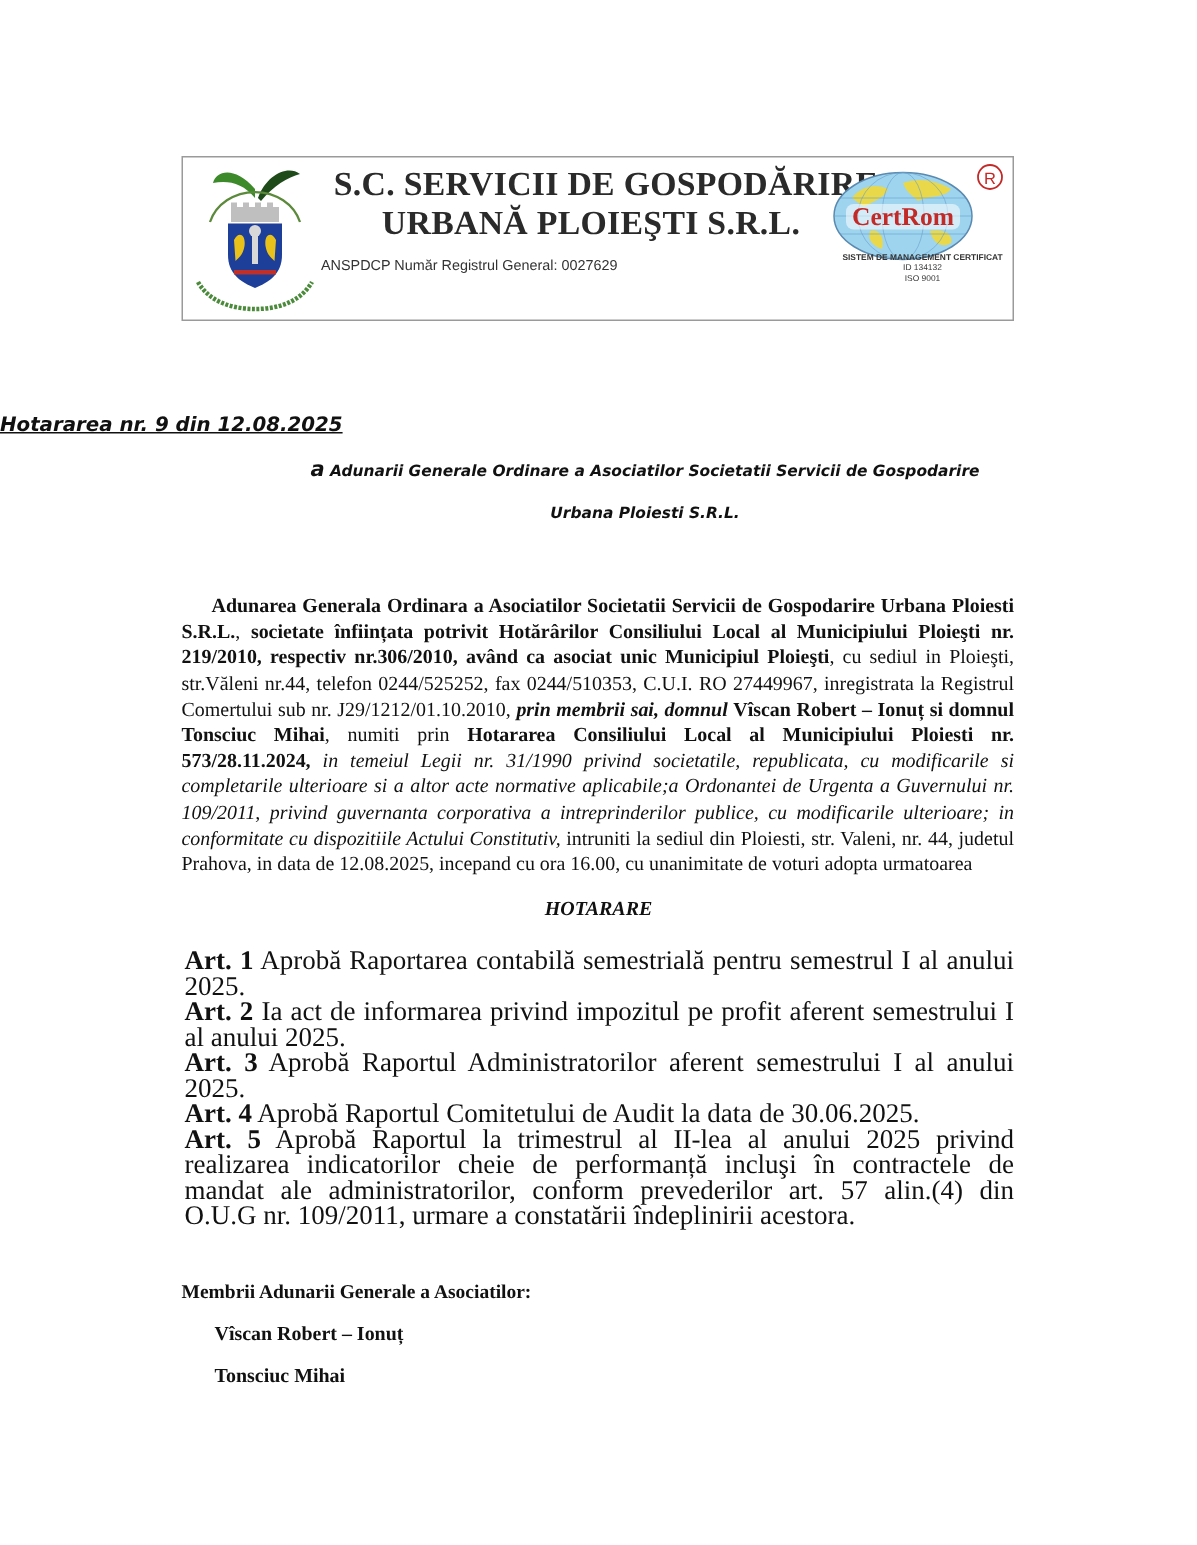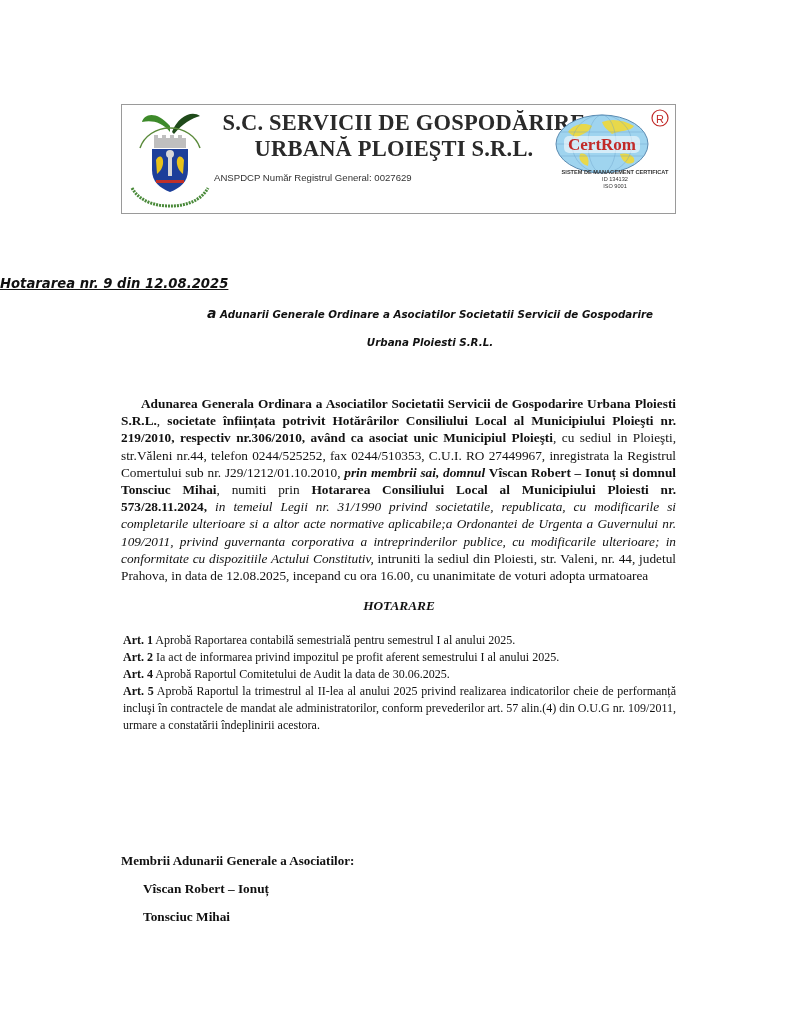--- a/index.html
+++ b/index.html
@@ -30,21 +30,21 @@
               font-size:10.3px; line-height:28px; }
   .subtitle .big-a { font-size:14px; }
 
   .para { position:absolute; left:121px; top:361px; width:555px; font-size:13.3px;
           line-height:17.2px; text-align:justify;margin-top:34px; }
   .para .indent { display:inline-block; width:20px; }
 
   .hot { position:absolute; left:0; width:798px; top:598px; text-align:center;
          font-weight:bold; font-style:italic; font-size:13.3px; }
 
-  .arts { position:absolute; left:121px; top:632px; width:555px; font-size:12px;
+  .arts { position:absolute; left:121px; top:632px; width:555px; font-size:18px;
           line-height:17px; text-align:justify; }
   .arts .art { margin:0; }
   .arts .art.indent1 { padding-left:2px; }
 
   .members { position:absolute; left:121px; top:853px; font-weight:bold; font-size:13px; }
   .member { position:absolute; left:143px; font-weight:bold; font-size:13.3px; }
 </style>
 </head>
 <body>
 
@@ -107,19 +107,20 @@
   <span>Urbana Ploiesti S.R.L.</span>
 </div>
 
 <div class="para"><span class="indent"></span><b>Adunarea Generala Ordinara a Asociatilor Societatii Servicii de Gospodarire Urbana Ploiesti S.R.L.</b><span>, </span><b>societate înființata potrivit Hotărârilor Consiliului Local al Municipiului Ploieşti nr. 219/2010, respectiv nr.306/2010, având  ca  asociat unic Municipiul Ploieşti</b><span>, cu sediul in Ploieşti, str.Văleni nr.44, telefon 0244/525252, fax 0244/510353, C.U.I. RO 27449967, inregistrata la Registrul Comertului sub nr. J29/1212/01.10.2010, </span><b><i>prin membrii sai, domnul</i></b><span>  </span><b>Vîscan Robert – Ionuț si domnul Tonsciuc Mihai</b><span>, numiti prin </span><b>Hotararea Consiliului Local al Municipiului Ploiesti nr. 573/28.11.2024,</b><span>  </span><i>in temeiul Legii nr. 31/1990 privind societatile, republicata, cu modificarile si completarile ulterioare si a altor acte normative aplicabile;a Ordonantei de Urgenta a Guvernului nr. 109/2011, privind guvernanta corporativa a intreprinderilor publice, cu modificarile ulterioare; in conformitate cu dispozitiile  Actului Constitutiv,</i><span>  intruniti la sediul din Ploiesti, str. Valeni, nr. 44, judetul Prahova, in data de 12.08.2025, incepand cu ora 16.00, cu unanimitate de voturi adopta urmatoarea</span></div>
 
 <div class="hot">HOTARARE</div>
 
 <div class="arts">
   <p class="art indent1"><b>Art. 1</b><span> Aprobă Raportarea contabilă semestrială pentru semestrul I al anului 2025.</span></p>
   <p class="art indent1"><b>Art. 2</b><span> Ia act de informarea privind impozitul pe profit aferent semestrului I al anului 2025.</span></p>
+  <p class="art indent1"><b>Art. 3</b><span> Aprobă Raportul Administratorilor aferent semestrului I al anului 2025.</span></p>
   <p class="art indent1"><b>Art. 4</b><span> Aprobă Raportul Comitetului de Audit la data de 30.06.2025.</span></p>
   <p class="art indent1"><b>Art. 5</b><span> Aprobă Raportul la trimestrul al II-lea al anului 2025 privind realizarea indicatorilor cheie de performanță incluşi în contractele de mandat ale administratorilor, conform prevederilor art. 57 alin.(4) din O.U.G nr. 109/2011, urmare a constatării îndeplinirii acestora.</span></p>
 </div>
 
 <div class="members">Membrii Adunarii Generale a Asociatilor:</div>
 <div class="member" style="top:881px">Vîscan Robert – Ionuț</div>
 <div class="member" style="top:909px">Tonsciuc Mihai</div>
 
 </body></html>

